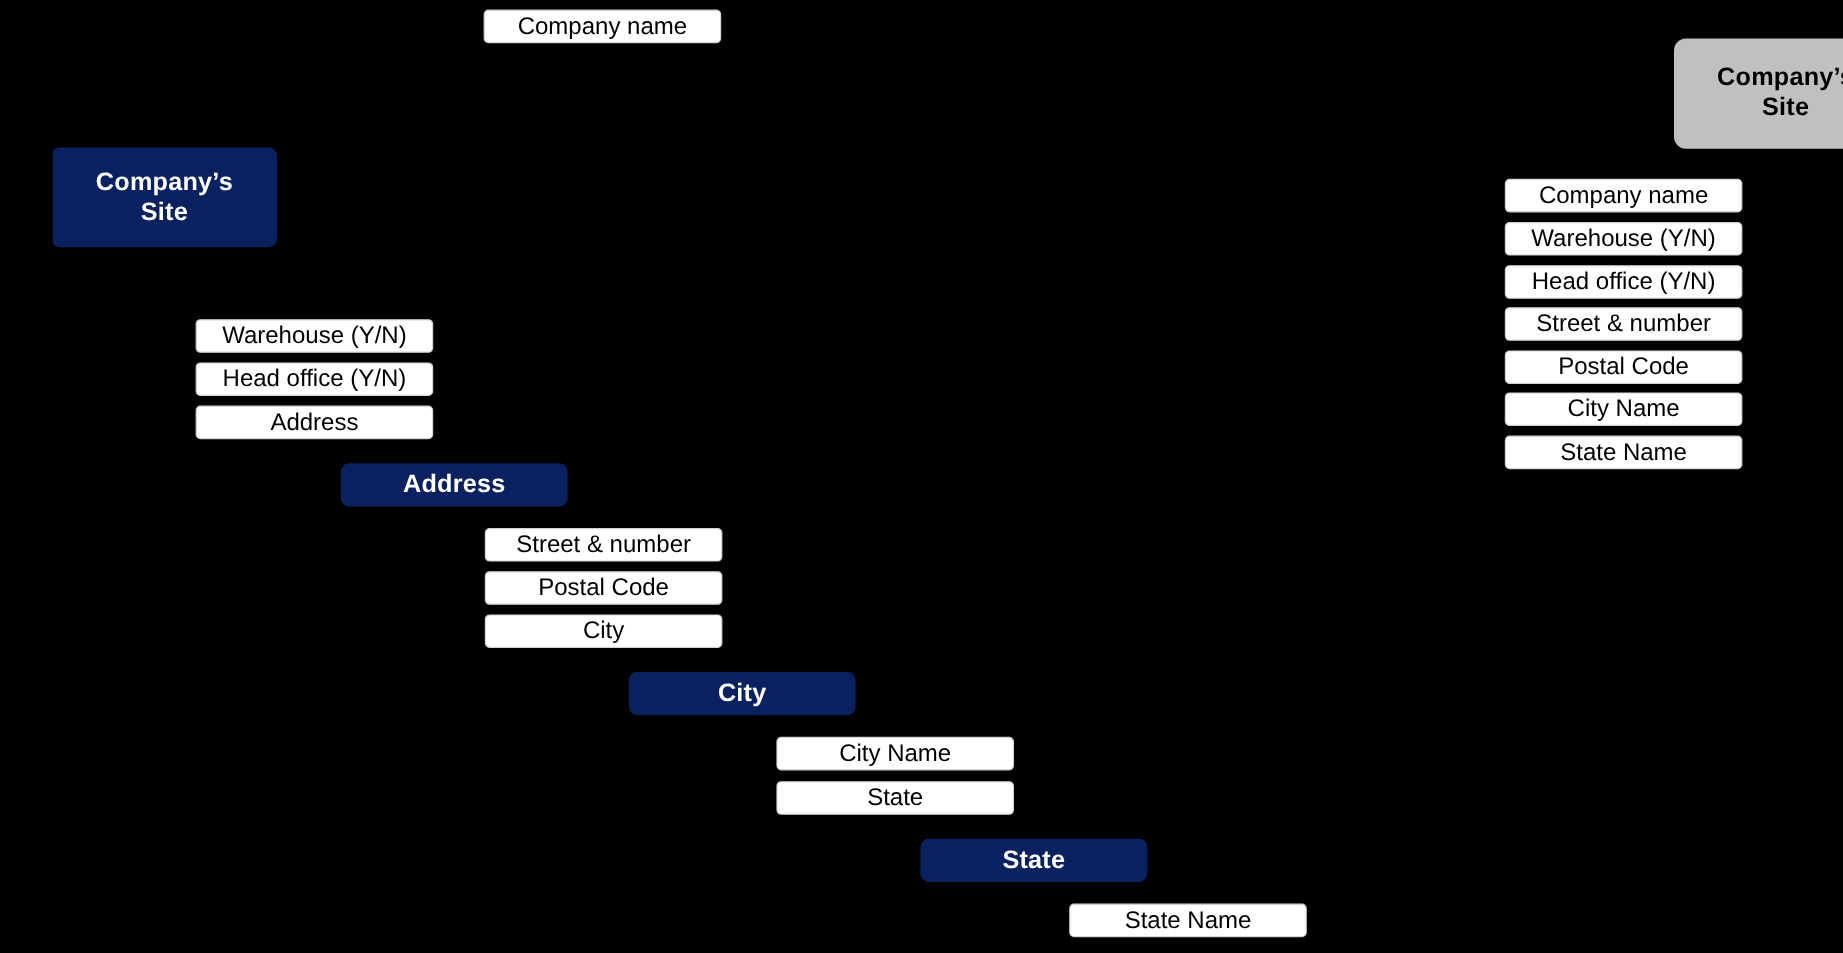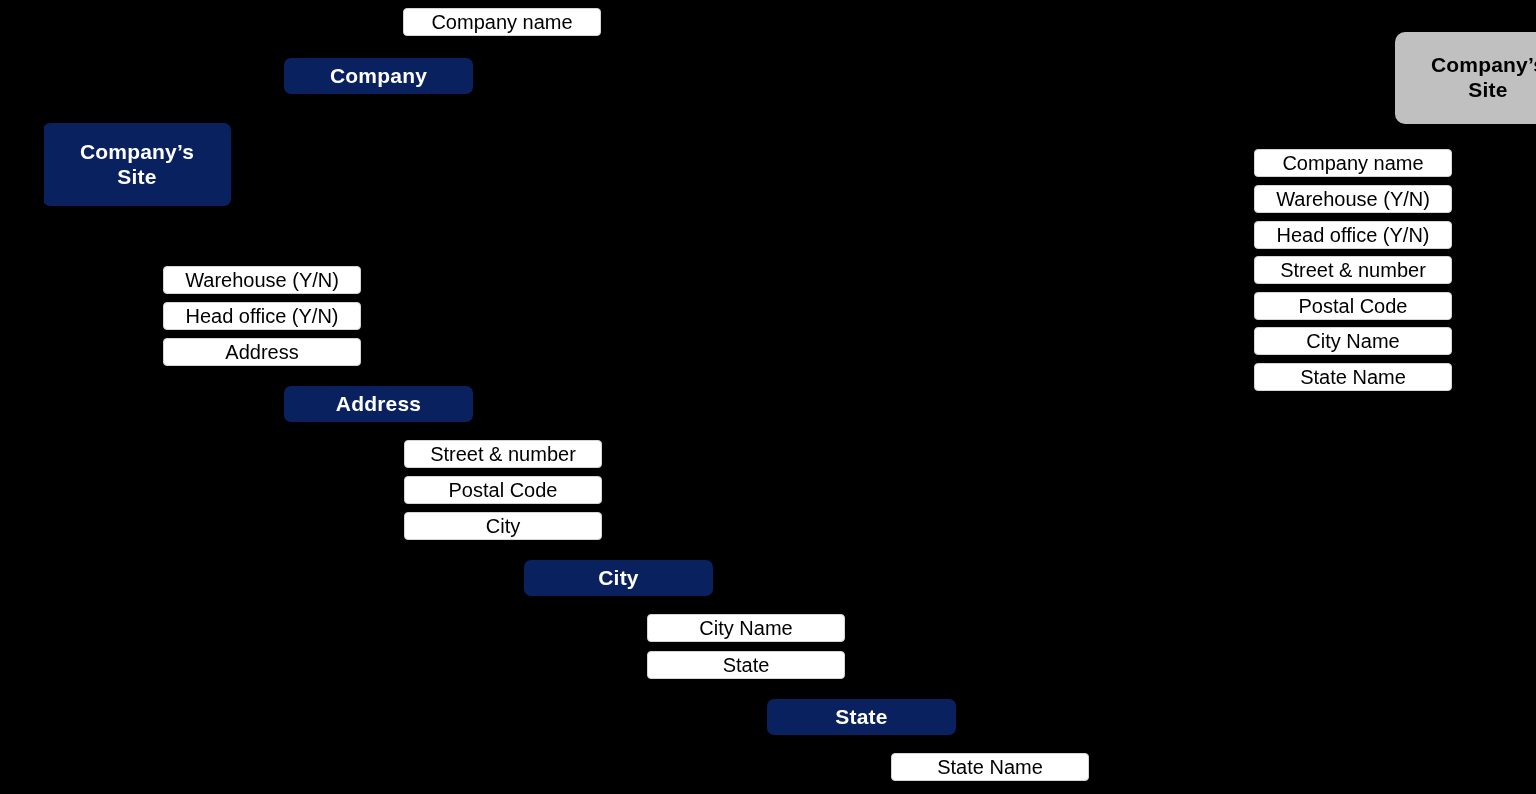--- a/index.html
+++ b/index.html
@@ -58,21 +58,20 @@
   .a-std { width: 198px; height: 28px; font-size: 20px; }
   .e-std { width: 189px; height: 36px; font-size: 21px; }
 </style>
 </head>
 <body>
 
 <div id="canvas">
 
   <div class="attr a-std" style="left:359px; top:8px;">Company name</div>
 
-  <div class="entity blue e-std" style="left:240px; top:58px;">Company</div>
 
   <div class="entity blue" style="left:-1px; top:123px; width:188px; height:83px; font-size:21px; flex-direction:column;">
     <span>Company’s</span>
     <span>Site</span>
   </div>
 
   <div class="attr a-std" style="left:119px; top:266px;">Warehouse (Y/N)</div>
   <div class="attr a-std" style="left:119px; top:302px;">Head office (Y/N)</div>
   <div class="attr a-std" style="left:119px; top:338px;">Address</div>
 

